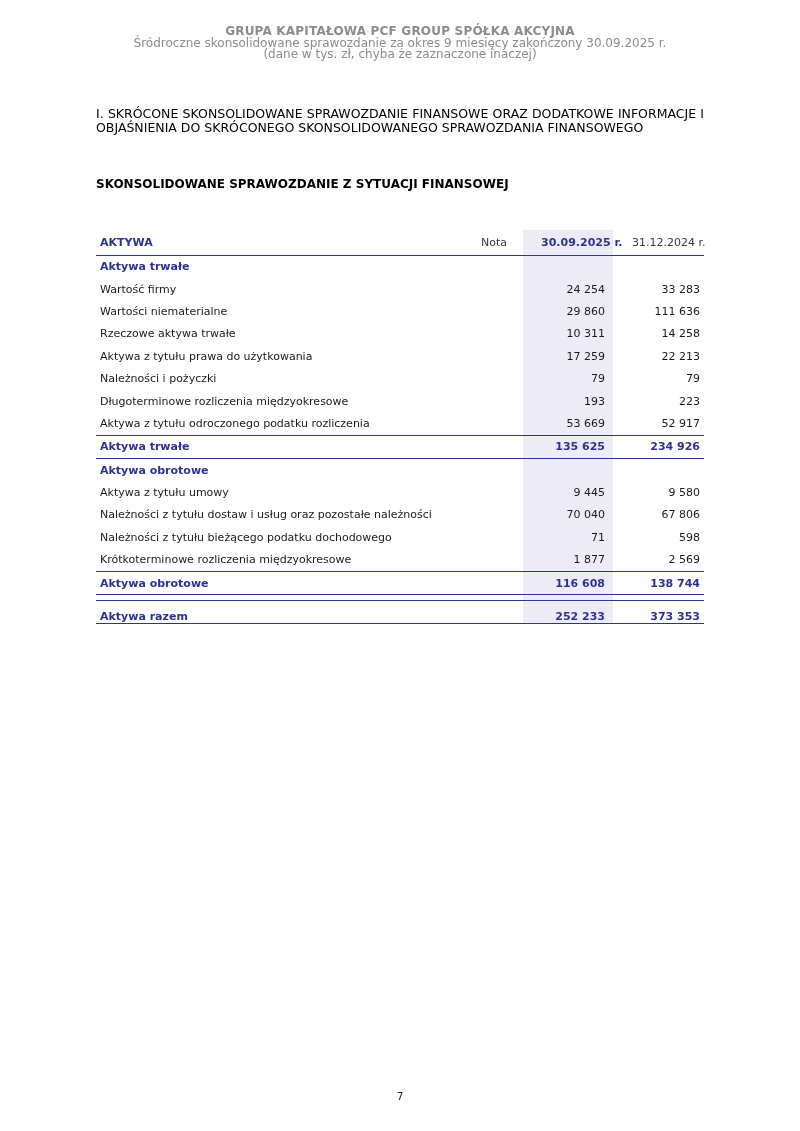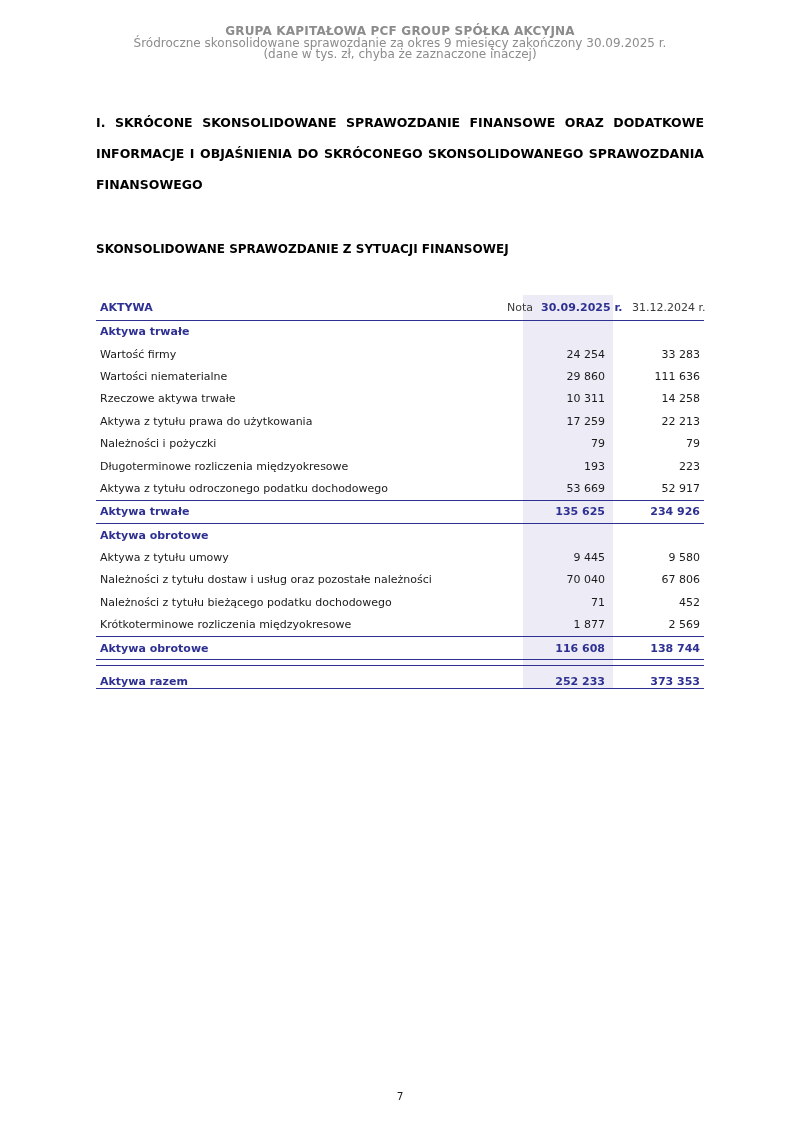--- a/index.html
+++ b/index.html
@@ -19,22 +19,22 @@
     text-align:center;
     color:var(--muted);
     font-size:12px;
     line-height:11.5px;
   }
   .h-company{font-weight:bold;letter-spacing:.2px;}
   .section-title{
     margin:46px 96px 0 96px;
     width:608px;
     font-size:12.5px;
-    font-weight:bold;
-    line-height:31px;
+    font-weight:normal;
+    line-height:14px;
     color:#000000;
     text-align:justify;
     text-align-last:left;
   }
   .table-title{
     margin:42px 96px 0 96px;
     font-size:12px;
     font-weight:bold;
     color:#000000;
   }
@@ -53,21 +53,21 @@
   }
   .trow{
     position:relative;
     z-index:1;
     display:flex;
     align-items:center;
     height:22.4px;
   }
   .cell{white-space:nowrap;overflow:visible;}
   .cell.label{flex:1;padding-left:4px;}
-  .cell.nota{width:60px;text-align:right;padding-right:8px;box-sizing:border-box;}
+  .cell.nota{width:60px;text-align:left;padding-right:8px;box-sizing:border-box;}
   .cell.v1{width:72px;text-align:right;padding-right:8px;box-sizing:border-box;}
   .cell.v2{width:91px;text-align:right;padding-right:4px;box-sizing:border-box;}
   .thead{height:25px;border-bottom:1.5px solid var(--accent);}
   .thead .label{color:var(--accent);font-weight:bold;}
   .thead .nota{color:#3a3a3a;}
   .thead .v1{color:var(--accent);font-weight:bold;}
   .thead .v2{color:#3a3a3a;padding-left:19px;}
   .trow.section .label{color:var(--accent);font-weight:bold;}
   .trow.total, .trow.grand_total{
     border-top:1.5px solid var(--accent);
@@ -145,21 +145,21 @@
           <div class="cell v1">79</div>
           <div class="cell v2">79</div>
         </div>
         <div class="trow item">
           <div class="cell label">Długoterminowe rozliczenia międzyokresowe</div>
           <div class="cell nota"></div>
           <div class="cell v1">193</div>
           <div class="cell v2">223</div>
         </div>
         <div class="trow item">
-          <div class="cell label">Aktywa z tytułu odroczonego podatku dochodowego</div>
+          <div class="cell label">Aktywa z tytułu odroczonego podatku rozliczenia</div>
           <div class="cell nota"></div>
           <div class="cell v1">53 669</div>
           <div class="cell v2">52 917</div>
         </div>
         <div class="trow total">
           <div class="cell label">Aktywa trwałe</div>
           <div class="cell nota"></div>
           <div class="cell v1">135 625</div>
           <div class="cell v2">234 926</div>
         </div>
@@ -178,21 +178,21 @@
         <div class="trow item">
           <div class="cell label">Należności z tytułu dostaw i usług oraz pozostałe należności</div>
           <div class="cell nota"></div>
           <div class="cell v1">70 040</div>
           <div class="cell v2">67 806</div>
         </div>
         <div class="trow item">
           <div class="cell label">Należności z tytułu bieżącego podatku dochodowego</div>
           <div class="cell nota"></div>
           <div class="cell v1">71</div>
-          <div class="cell v2">452</div>
+          <div class="cell v2">598</div>
         </div>
         <div class="trow item">
           <div class="cell label">Krótkoterminowe rozliczenia międzyokresowe</div>
           <div class="cell nota"></div>
           <div class="cell v1">1 877</div>
           <div class="cell v2">2 569</div>
         </div>
         <div class="trow total">
           <div class="cell label">Aktywa obrotowe</div>
           <div class="cell nota"></div>

